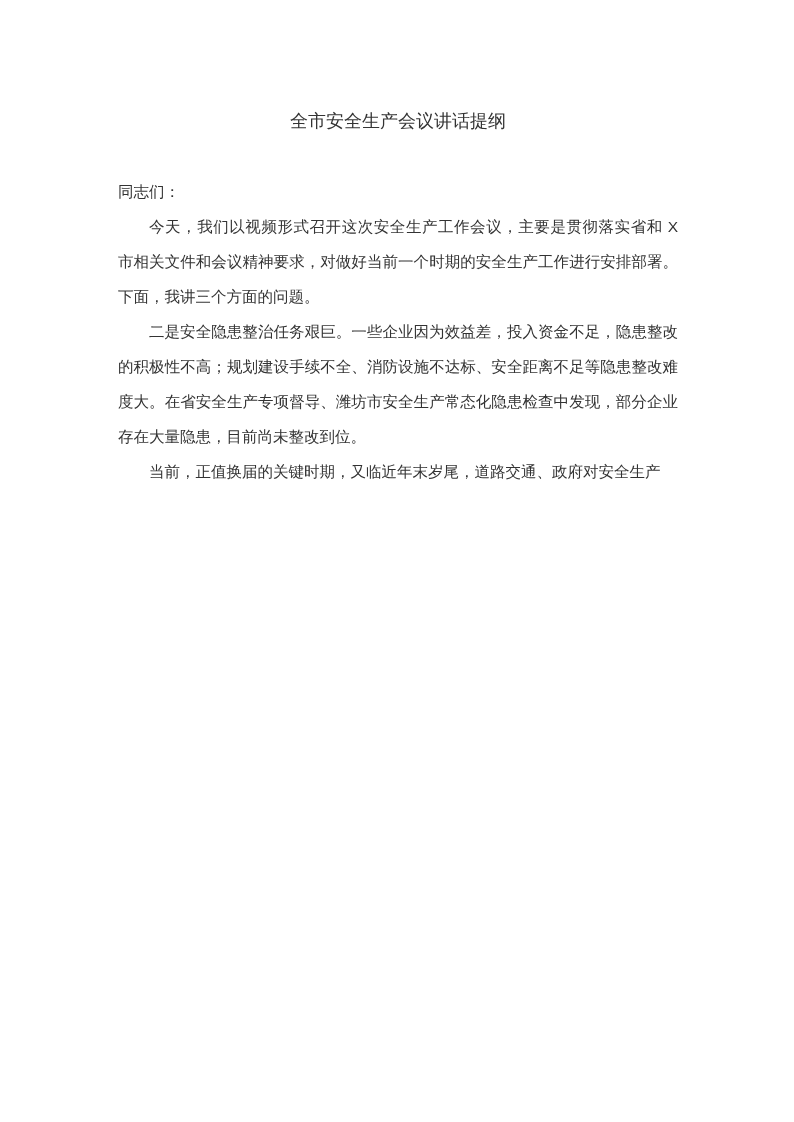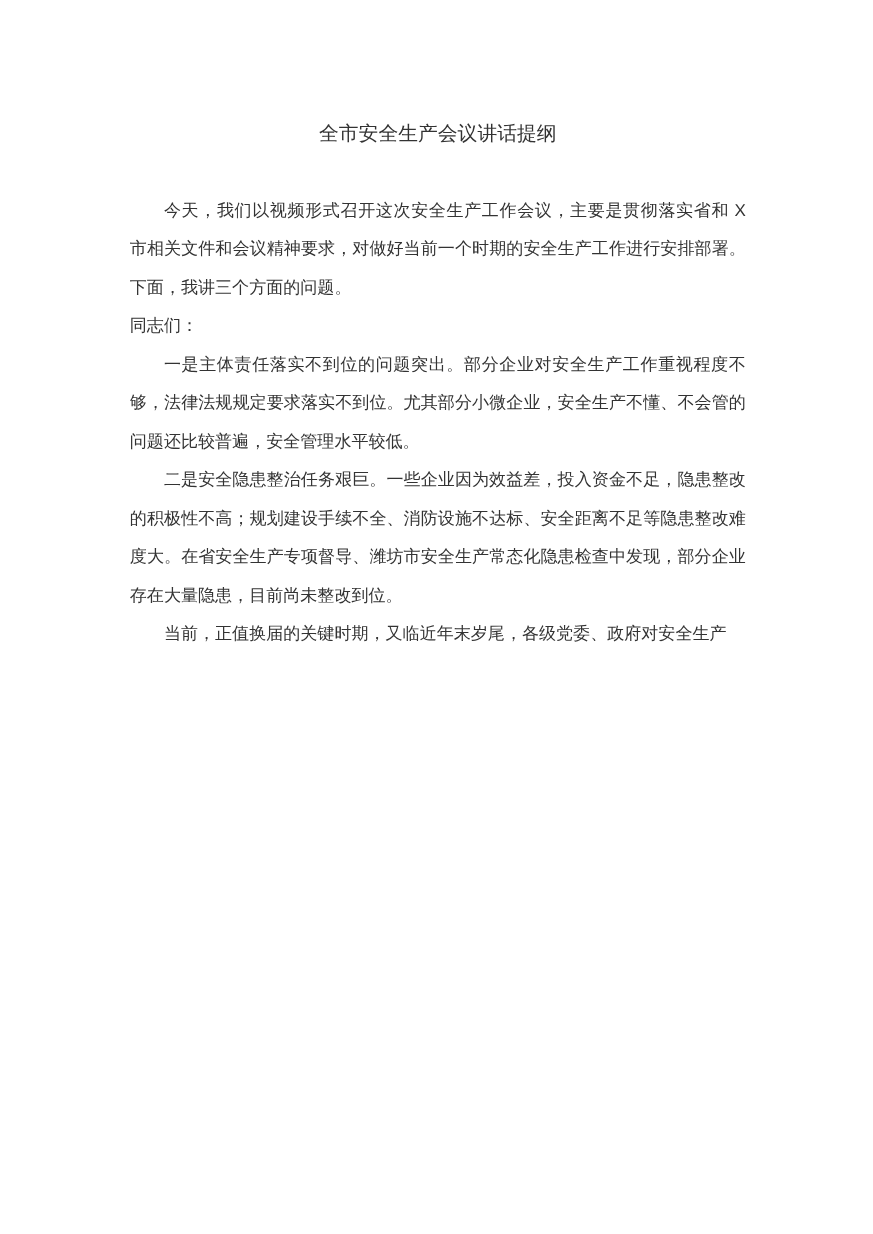--- a/index.html
+++ b/index.html
@@ -38,25 +38,24 @@
     text-indent: 0;
     text-align: left;
   }
 </style>
 </head>
 <body>
 
 <div class="page">
   <h1 class="doc-title">全市安全生产会议讲话提纲</h1>
 
+  <p class="para salutation">同志们：</p>
+
   <p class="para">今天，我们以视频形式召开这次安全生产工作会议，主要是贯彻落实省和 X 市相关文件和会议精神要求，对做好当前一个时期的安全生产工作进行安排部署。下面，我讲三个方面的问题。</p>
-
-  <p class="para salutation">同志们：</p>
 
 
 
-  <p class="para">一是主体责任落实不到位的问题突出。部分企业对安全生产工作重视程度不够，法律法规规定要求落实不到位。尤其部分小微企业，安全生产不懂、不会管的问题还比较普遍，安全管理水平较低。</p>
 
   <p class="para">二是安全隐患整治任务艰巨。一些企业因为效益差，投入资金不足，隐患整改的积极性不高；规划建设手续不全、消防设施不达标、安全距离不足等隐患整改难度大。在省安全生产专项督导、潍坊市安全生产常态化隐患检查中发现，部分企业存在大量隐患，目前尚未整改到位。</p>
 
 
-  <p class="para">当前，正值换届的关键时期，又临近年末岁尾，各级党委、政府对安全生产</p>
+  <p class="para">当前，正值换届的关键时期，又临近年末岁尾，道路交通、政府对安全生产</p>
 </div>
 
 </body></html>

